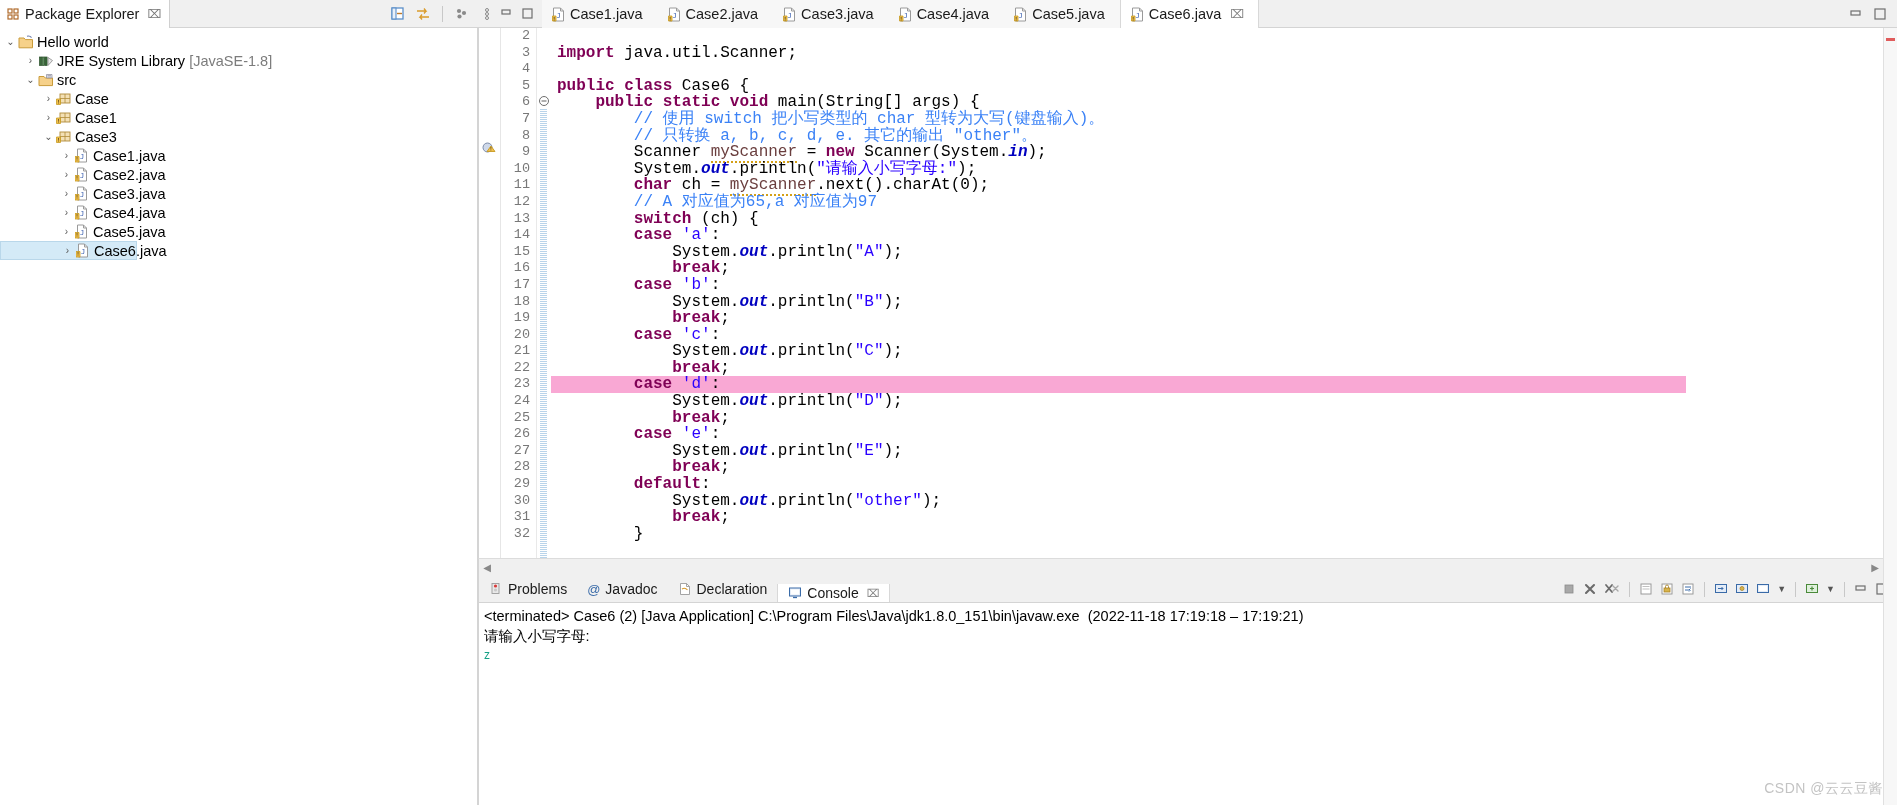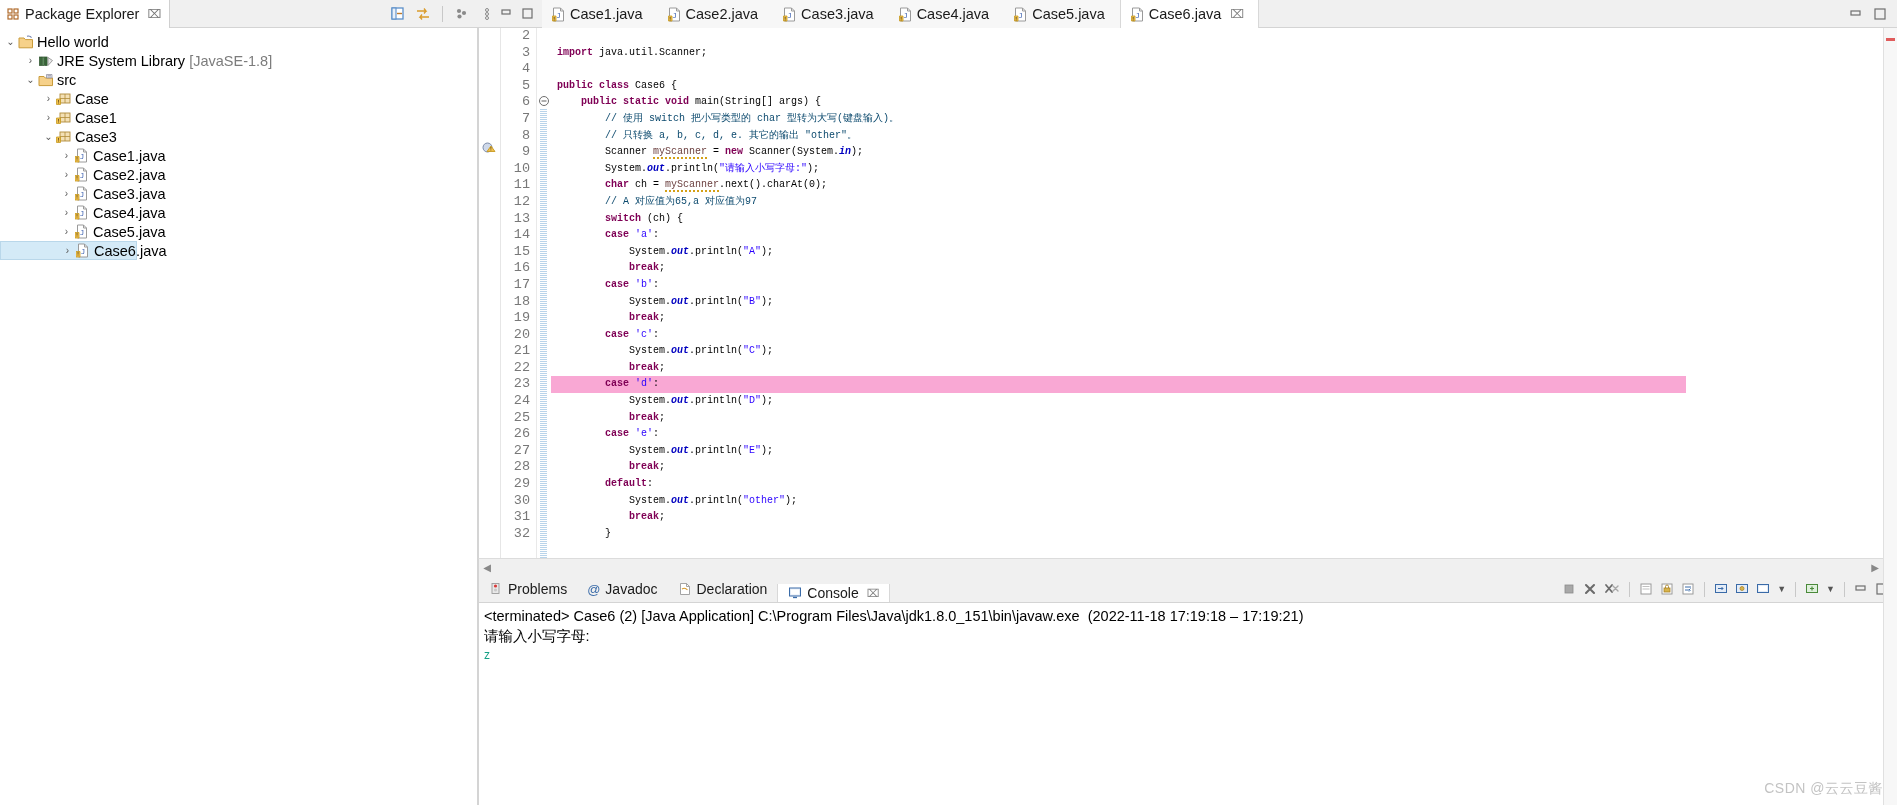--- a/index.html
+++ b/index.html
@@ -145,37 +145,37 @@
   .fold-bar {
     width: 14px; flex: 0 0 14px;
     background: #ffffff;
     position: relative;
   }
   .code-area {
     flex: 1;
     position: relative;
     overflow: hidden;
     font-family: "Liberation Mono", monospace;
-    font-size: 10px;
+    font-size: 16px;
     white-space: pre;
     color: #000;
   }
   .ln { height: 16.6px; line-height: 16.6px; }
   .gutter .ln { padding-right: 2px; }
   .code-area .ln { padding-left: 6px; }
   .code-area .ln.hl {
     background: #f9a8d4;
     margin-left: -6px; padding-left: 12px;
     width: 1141px;
   }
 
   
   .kw  { color: #7f0055; font-weight: bold; }
   .str { color: #2a00ff; }
-  .cmt { color: #0c4a6e; }
+  .cmt { color: #3b82f6; }
   .fld { color: #0000c0; font-style: italic; font-weight: bold; }
   .lv  { color: #6a3e3e; border-bottom: 0; }
 
   .squig { border-bottom: 2px dotted #d4a017; }
 
   
   .v-scroll {
     position: absolute; right: 0; top: 0; width: 14px; bottom: 18px;
     background: #f7f7f7;
   }

